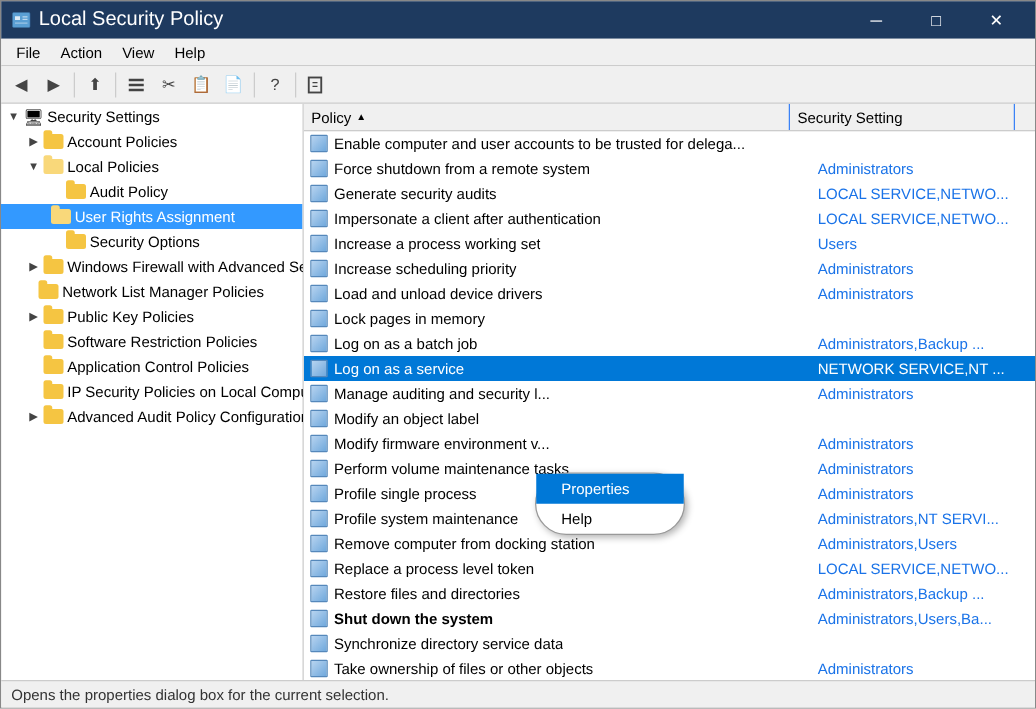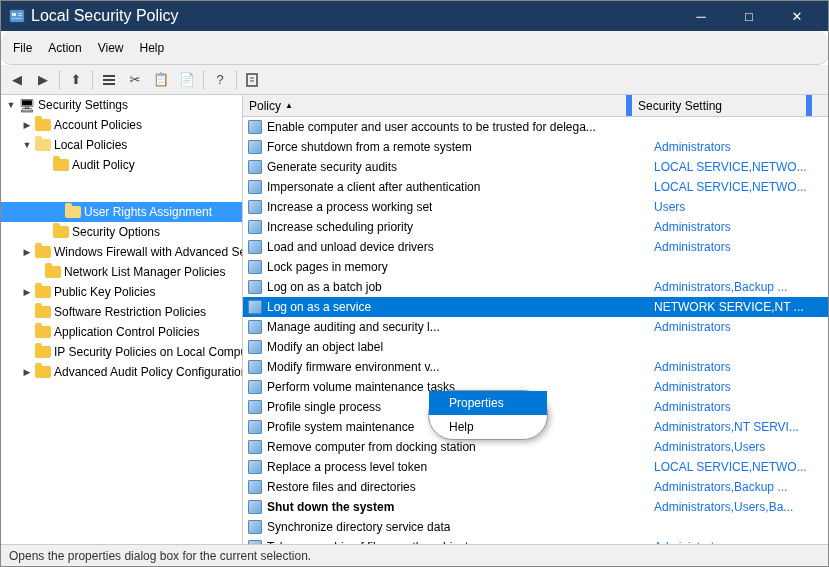--- a/index.html
+++ b/index.html
@@ -54,24 +54,23 @@
       font-size: 13px;
       cursor: pointer;
       color: #fff;
     }
 
     
     .menu-bar {
       background: #f0f0f0;
       border-bottom: 1px solid #ccc;
       display: flex;
-      height: 34px;
+      height: 22px;
       align-items: center;
       padding: 0 4px;
-      border-radius: 10px;
     }
     .menu-item {
       padding: 2px 8px;
       font-size: 12px;
       cursor: pointer;
     }
 
     
     .toolbar {
       background: #f0f0f0;
@@ -194,21 +193,21 @@
       display: flex;
       background: #f0f0f0;
       border-bottom: 1px solid #ccc;
       height: 22px;
       user-select: none;
     }
     .col-header {
       display: flex;
       align-items: center;
       padding: 0 6px;
-      border-right: 6px solid #3b82f6;
+      border-right: 1px solid #3b82f6;
       font-size: 12px;
       font-weight: normal;
       overflow: hidden;
       cursor: pointer;
     }
     .col-policy { flex: 1; }
     .col-security { width: 180px; min-width: 180px; }
     .col-sort-arrow { font-size: 8px; margin-left: 4px; }
 
     .list-body {
@@ -393,21 +392,21 @@
         </div>
 
         <div class="tree-item" style="padding-left:36px;">
           <div class="tree-expand" style="visibility:hidden;"></div>
           <div class="tree-icon">
             <div class="icon-folder"></div>
           </div>
           <span class="tree-label">Audit Policy</span>
         </div>
 
-        <div class="tree-item selected" style="padding-left:48px;margin-top:27px;">
+        <div class="tree-item selected" style="padding-left:24px;">
           <div class="tree-expand" style="visibility:hidden;"></div>
           <div class="tree-icon">
             <div class="icon-folder-open" style="background:#f9d87a;"></div>
           </div>
           <span class="tree-label">User Rights Assignment</span>
         </div>
 
         <div class="tree-item" style="padding-left:36px;">
           <div class="tree-expand" style="visibility:hidden;"></div>
           <div class="tree-icon">
@@ -417,21 +416,21 @@
         </div>
 
         <div class="tree-item" style="padding-left:18px;">
           <div class="tree-expand">▶</div>
           <div class="tree-icon">
             <div class="icon-folder"></div>
           </div>
           <span class="tree-label">Windows Firewall with Advanced Secu...</span>
         </div>
 
-        <div class="tree-item" style="padding-left:28px;">
+        <div class="tree-item" style="padding-left:14px;">
           <div class="tree-expand" style="visibility:hidden;"></div>
           <div class="tree-icon">
             <div class="icon-folder"></div>
           </div>
           <span class="tree-label">Network List Manager Policies</span>
         </div>
 
         <div class="tree-item" style="padding-left:18px;">
           <div class="tree-expand">▶</div>
           <div class="tree-icon">

